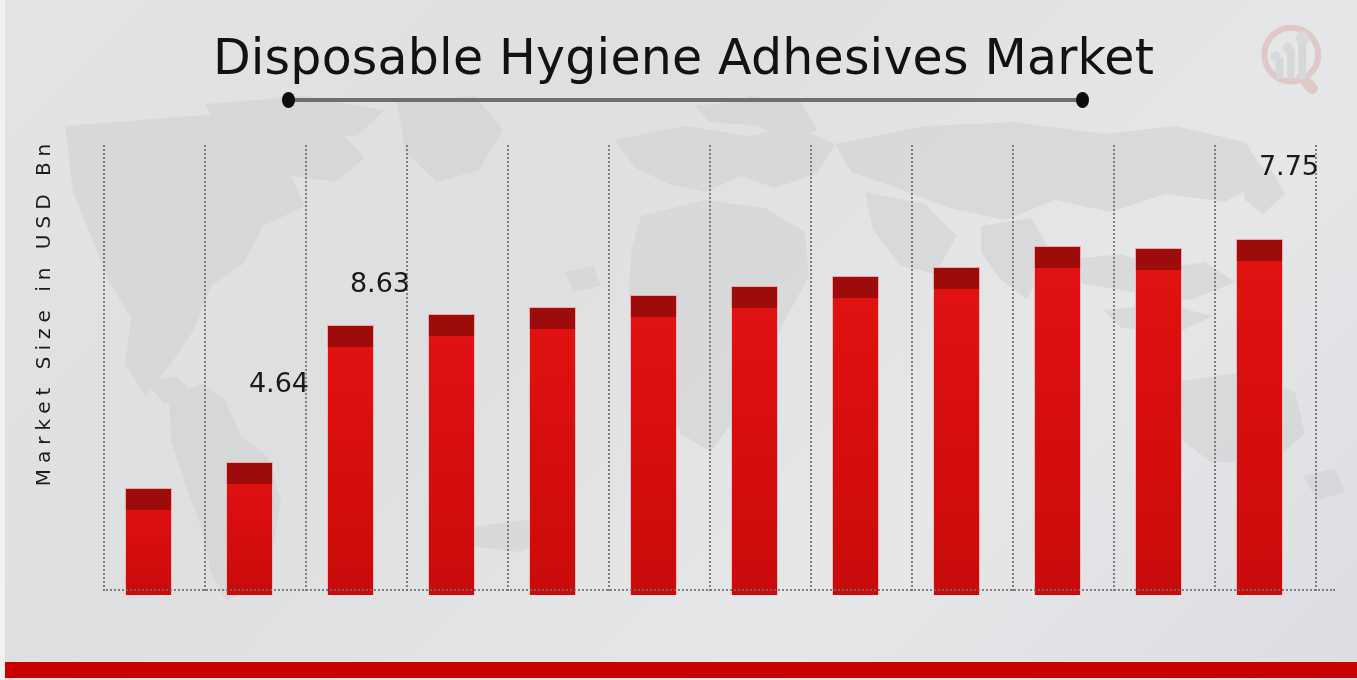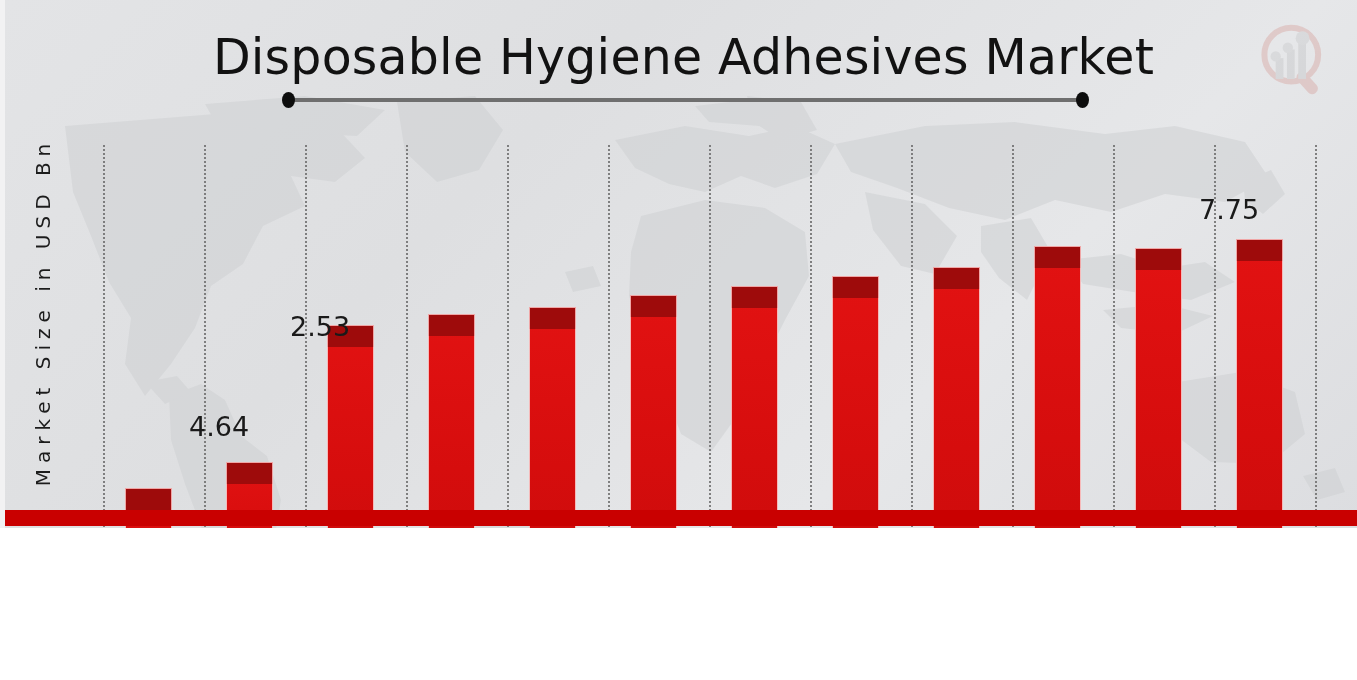--- a/index.html
+++ b/index.html
@@ -2,21 +2,21 @@
 <html><head>
 <meta charset="utf-8">
 <style>
   html,body{margin:0;padding:0;}
   body{
     width:1357px;height:680px;overflow:hidden;
     font-family:"DejaVu Sans", sans-serif;
     background:#ffffff;
   }
   #poster{
-    position:relative;width:1357px;height:528px;overflow:hidden;
+    position:relative;width:1357px;height:680px;overflow:hidden;
     background:linear-gradient(135deg,#e3e4e6 0%,#dedfe1 35%,#e6e7e9 70%,#dcdde0 100%);
     box-sizing:border-box;
     border-left:5px solid #f2f2f3;
   }
   
   #mapwrap{position:absolute;left:0;top:96px;width:1357px;height:520px;opacity:.55;pointer-events:none;}
   #mapwrap svg{width:100%;height:100%;display:block;}
   .land{fill:#cfd1d3;}
   
   #title{
@@ -41,22 +41,22 @@
   .bar{
     position:absolute;bottom:-4px;width:47px;
     background:linear-gradient(180deg,#e21212 0%,#d60d0d 55%,#c90b0b 100%);
     border:1px solid #f6b9b9;border-bottom:none;box-sizing:border-box;
   }
   .cap{
     position:absolute;left:-1px;right:-1px;top:-1px;height:22px;
     background:#9e0b0b;border:1px solid #f0a6a6;border-bottom:none;box-sizing:border-box;
   }
   .vlabel{
-    position:absolute;width:120px;text-align:left;
-    font-size:27px;color:#1a1a1a;white-space:nowrap;margin-top:44px;
+    position:absolute;width:120px;text-align:right;
+    font-size:27px;color:#1a1a1a;white-space:nowrap;
   }
   
   #ytitle{
     position:absolute;left:-172px;top:300px;width:420px;
     transform:rotate(-90deg);transform-origin:center center;
     text-align:center;font-size:20px;letter-spacing:6px;color:#1c1c1c;white-space:nowrap;
   }
   #footer{position:absolute;left:0;bottom:2px;width:1357px;height:16px;background:#c90000;}
 </style>
 </head>
@@ -137,21 +137,21 @@
       <div class="bar" style="left: 22px; height: 107px;">
         <div class="cap"></div>
       </div>
       <div class="bar" style="left: 123px; height: 133px;">
         <div class="cap"></div>
       </div>
       <div class="vlabel" style="left: 86px; top: 222px;">4.64</div>
       <div class="bar" style="left: 224px; height: 270px;">
         <div class="cap"></div>
       </div>
-      <div class="vlabel" style="left: 187px; top: 122px;">2.53</div>
+      <div class="vlabel" style="left: 187px; top: 122px;">8.63</div>
       <div class="bar" style="left: 325px; height: 281px;">
         <div class="cap"></div>
       </div>
       <div class="bar" style="left: 426px; height: 288px;">
         <div class="cap"></div>
       </div>
       <div class="bar" style="left: 527px; height: 300px;">
         <div class="cap"></div>
       </div>
       <div class="bar" style="left: 628px; height: 309px;">

